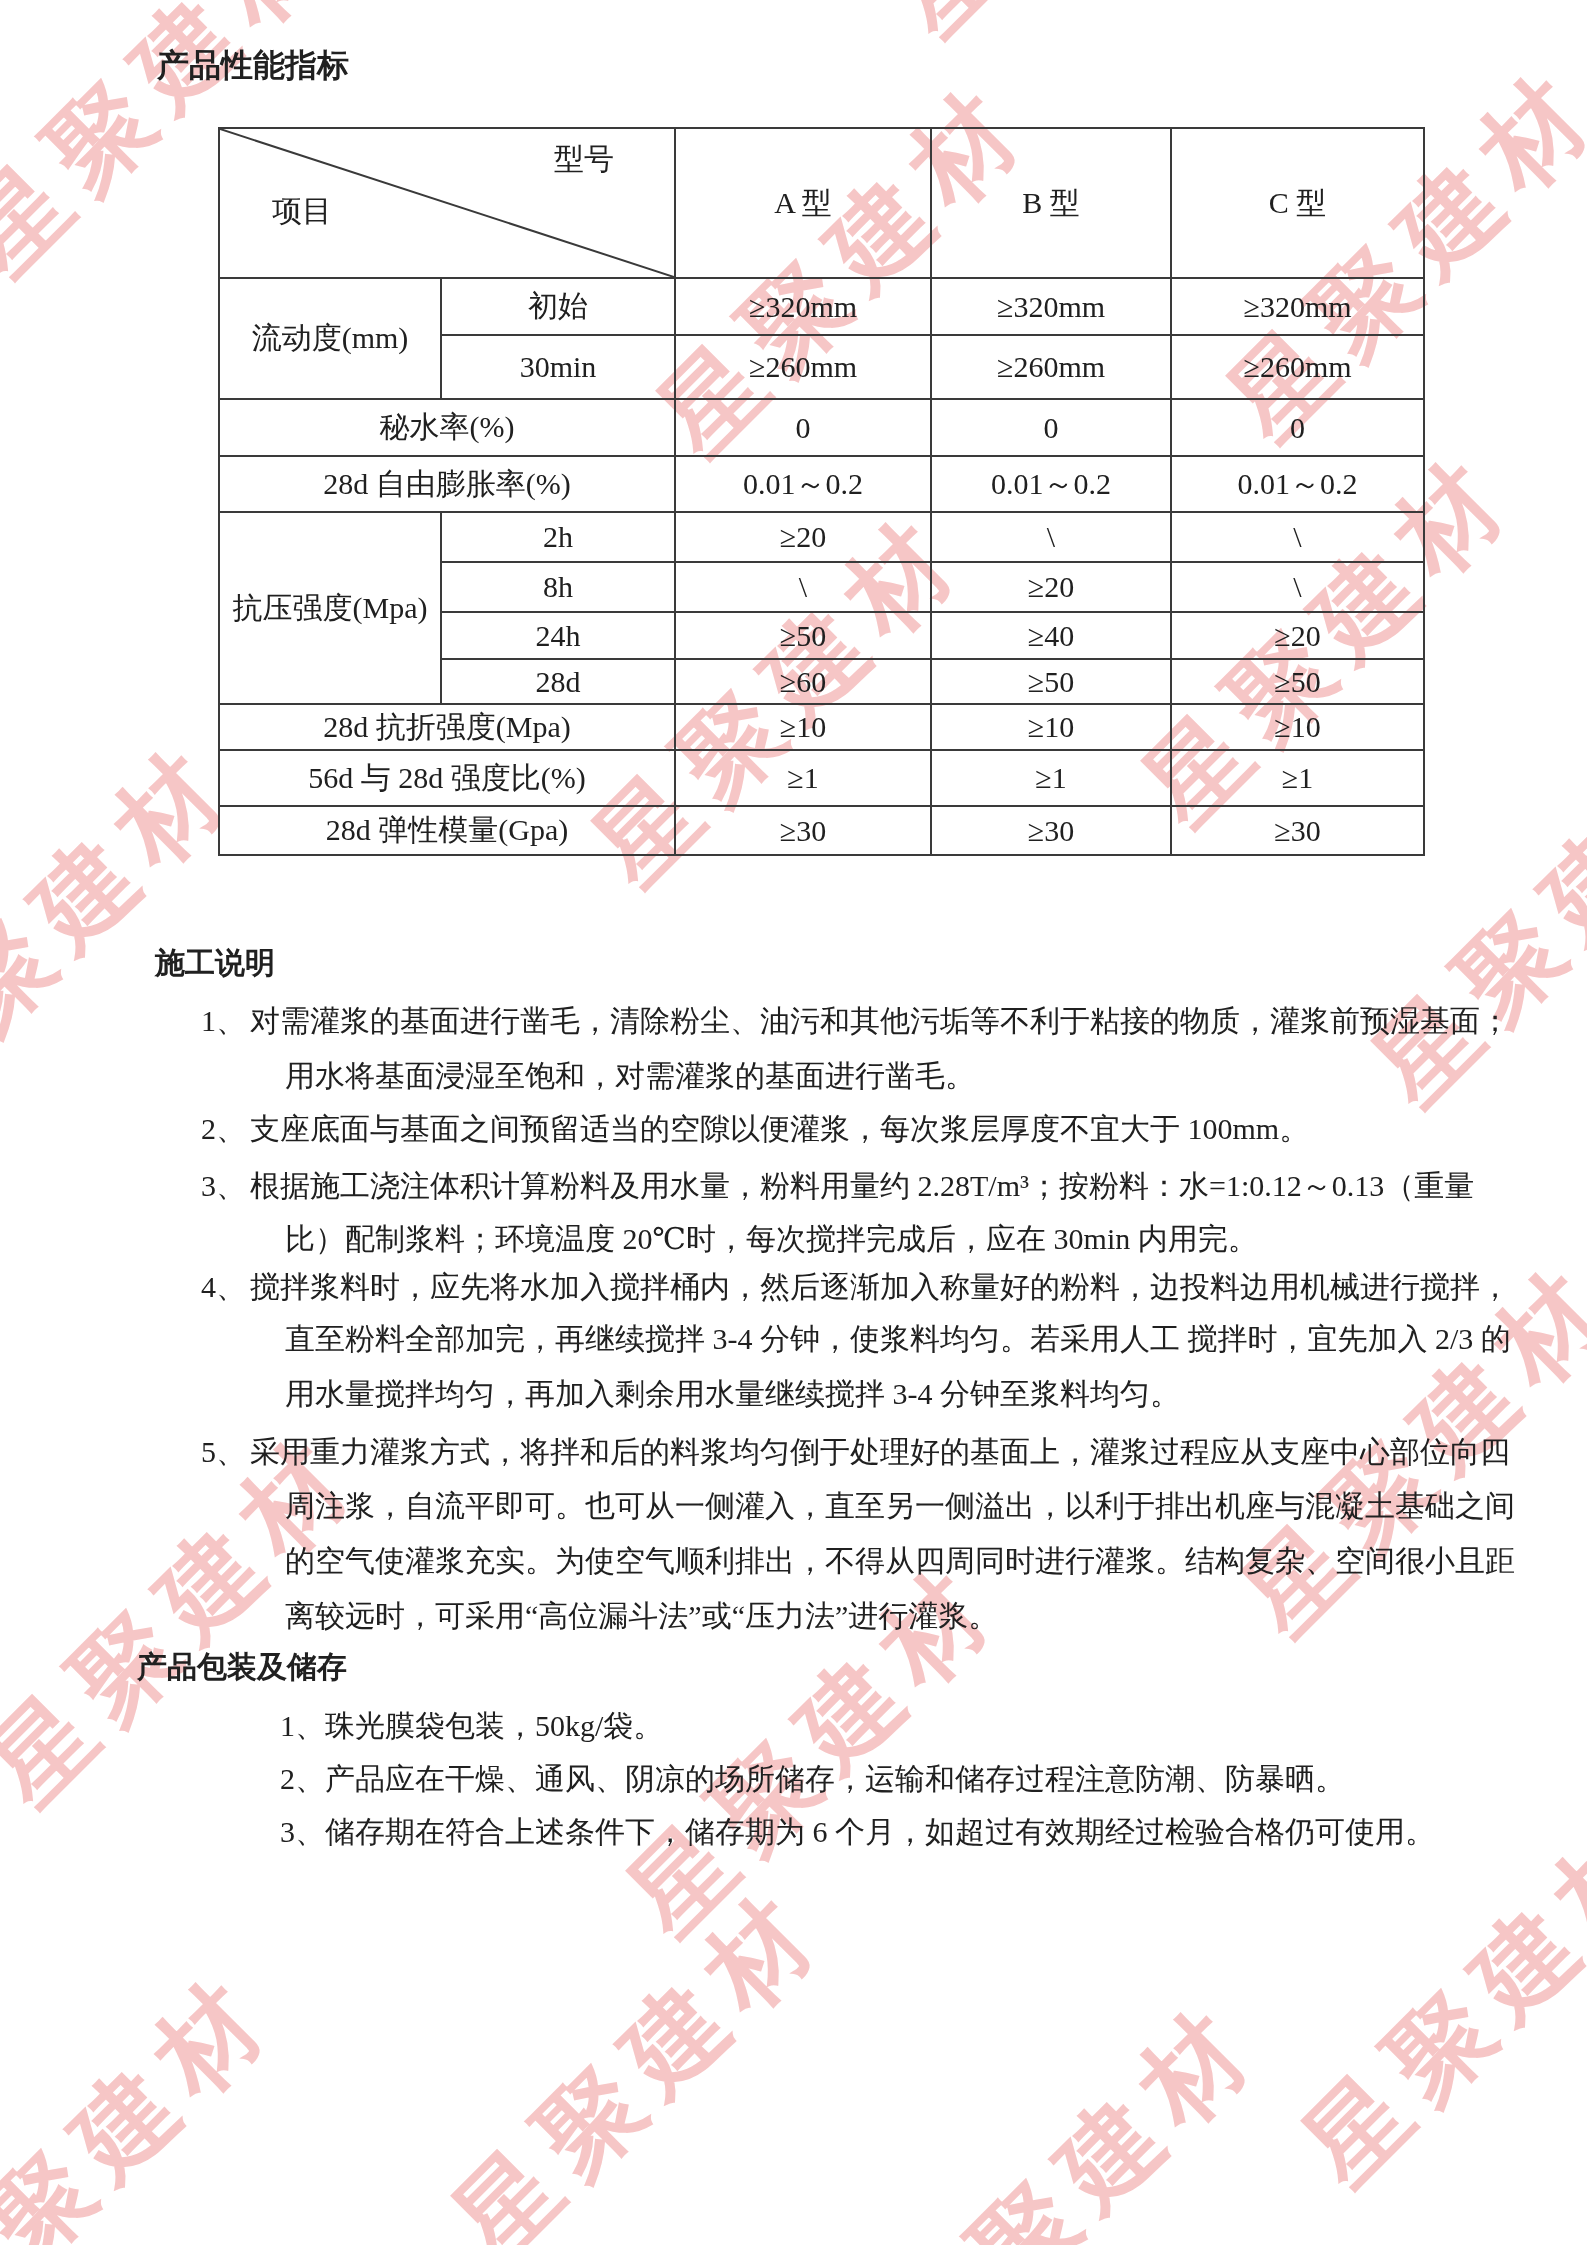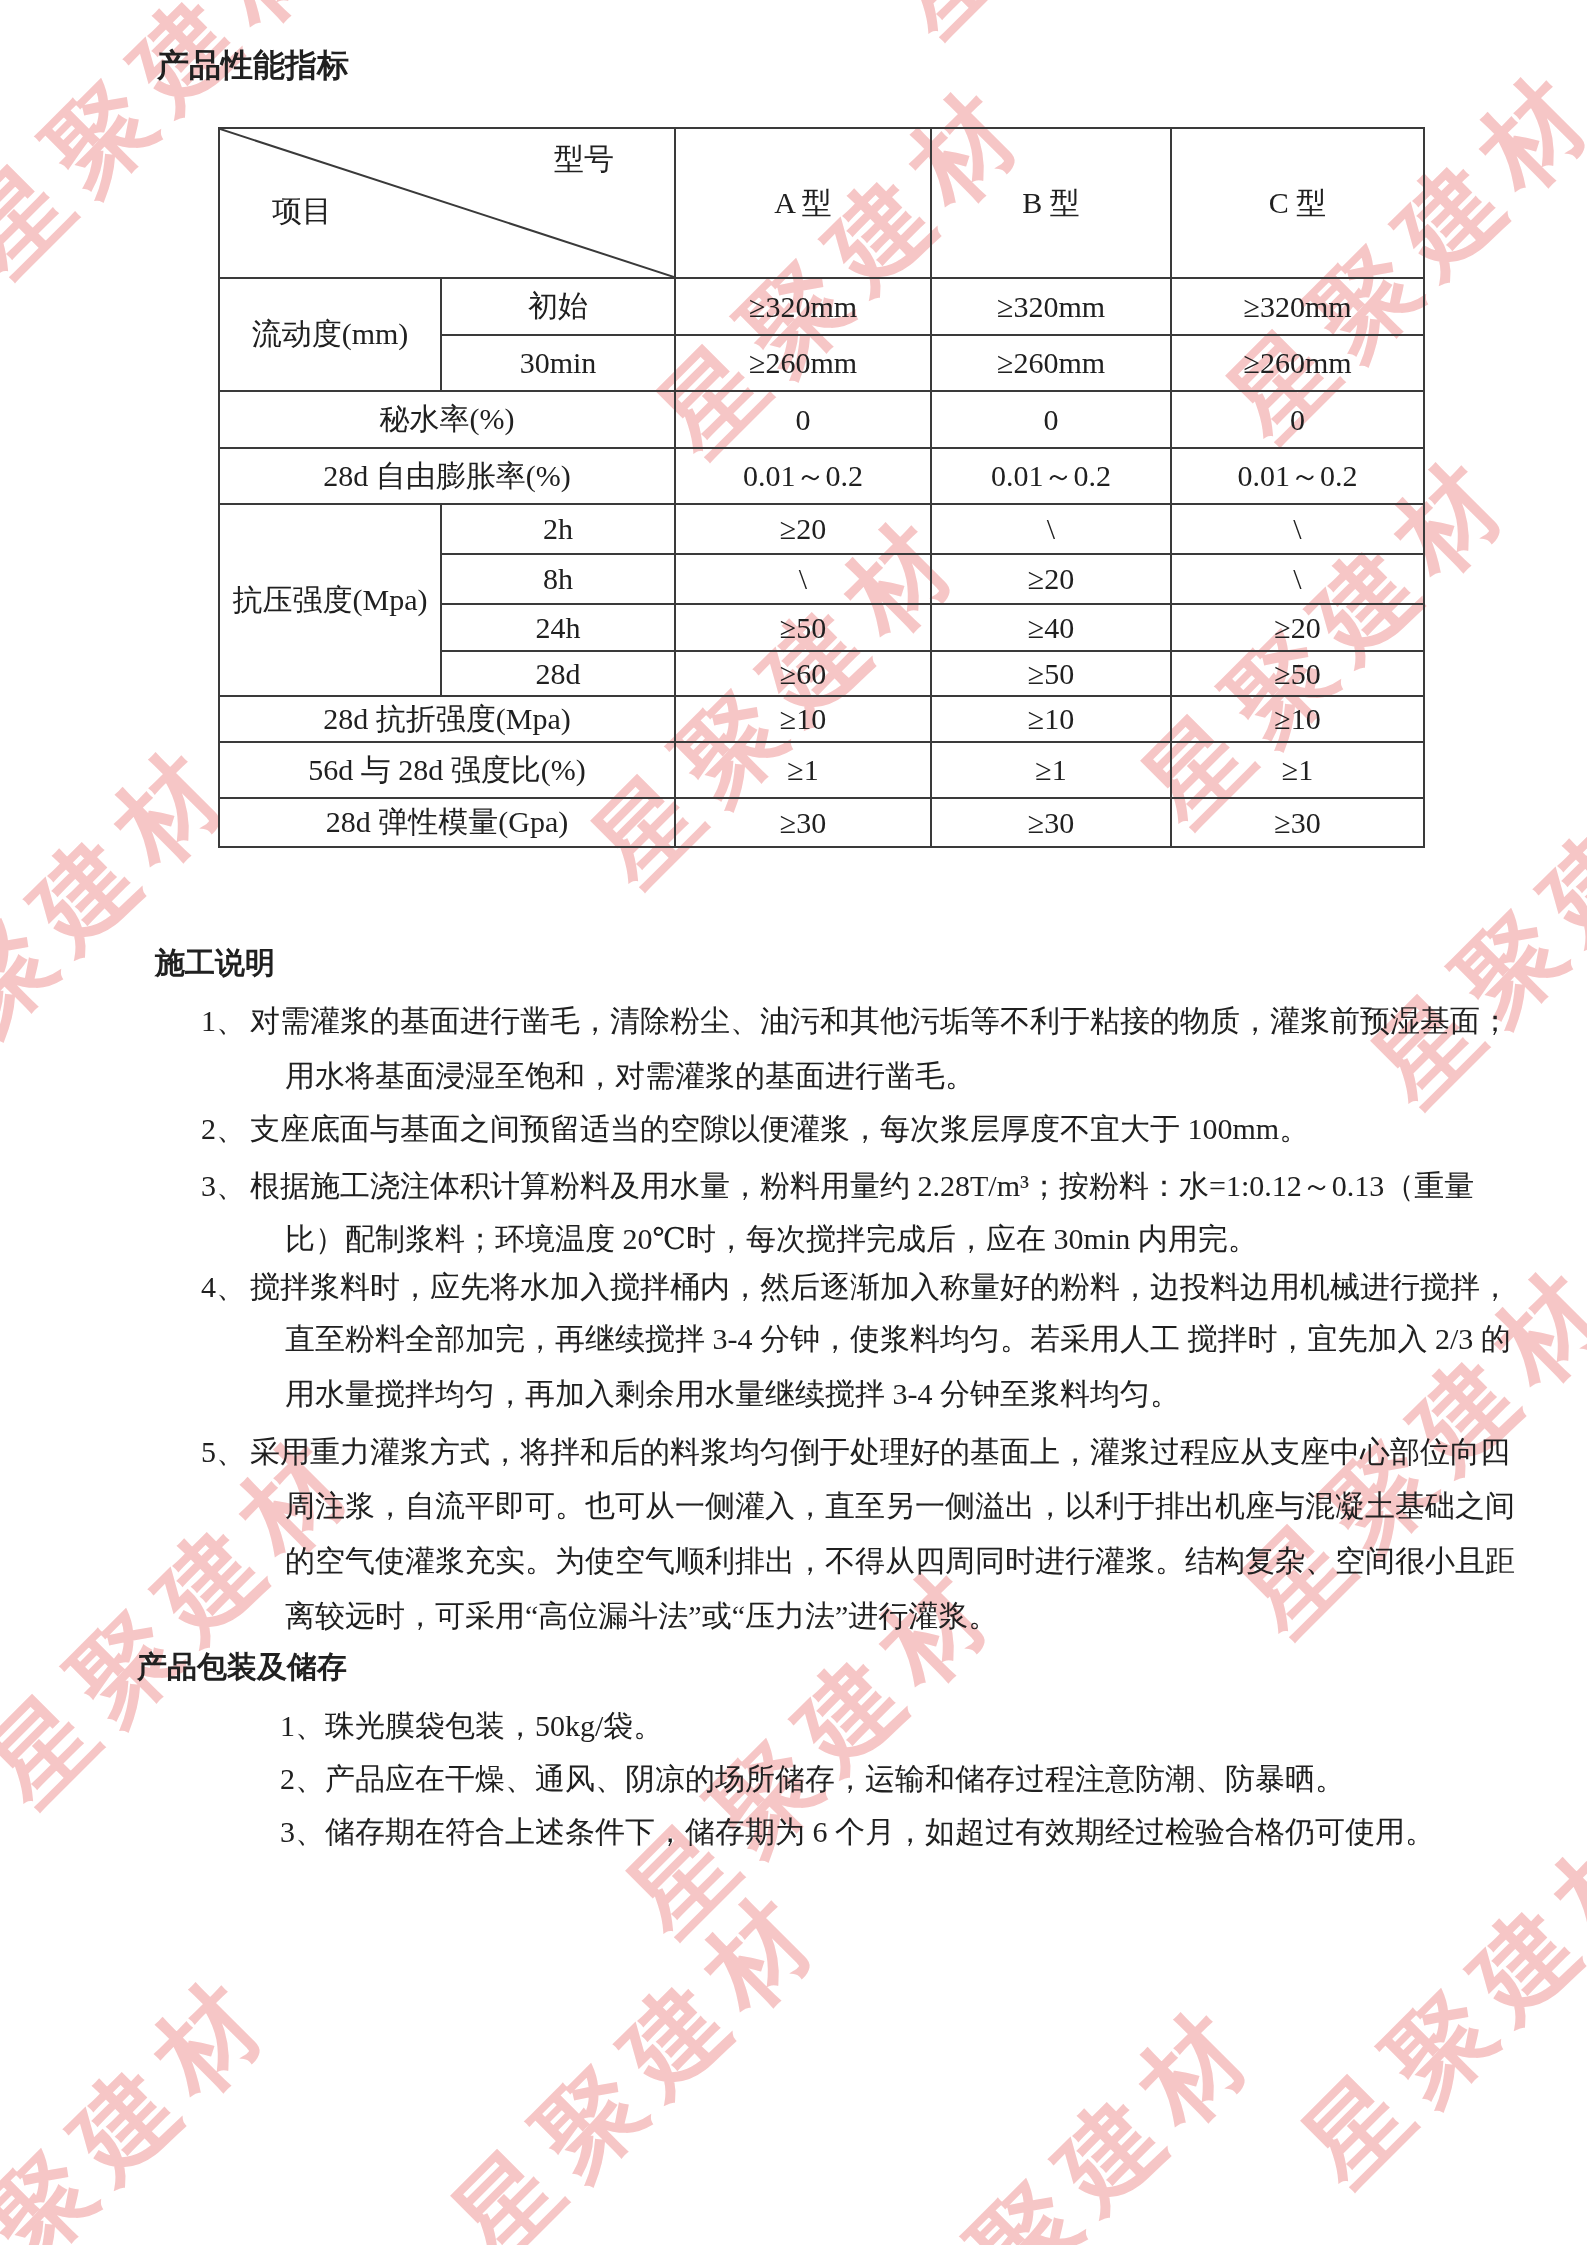--- a/index.html
+++ b/index.html
@@ -105,21 +105,21 @@
           <td>C 型</td>
         </tr>
 
         <tr style="height:57px">
           <td rowspan="2">流动度(mm)</td>
           <td>初始</td>
           <td>≥320mm</td>
           <td>≥320mm</td>
           <td>≥320mm</td>
         </tr>
-        <tr style="height:56px">
+        <tr style="height:64px">
           <td>30min</td>
           <td>≥260mm</td>
           <td>≥260mm</td>
           <td>≥260mm</td>
         </tr>
 
         <tr style="height:57px">
           <td colspan="2">秘水率(%)</td>
           <td>0</td>
           <td>0</td>

